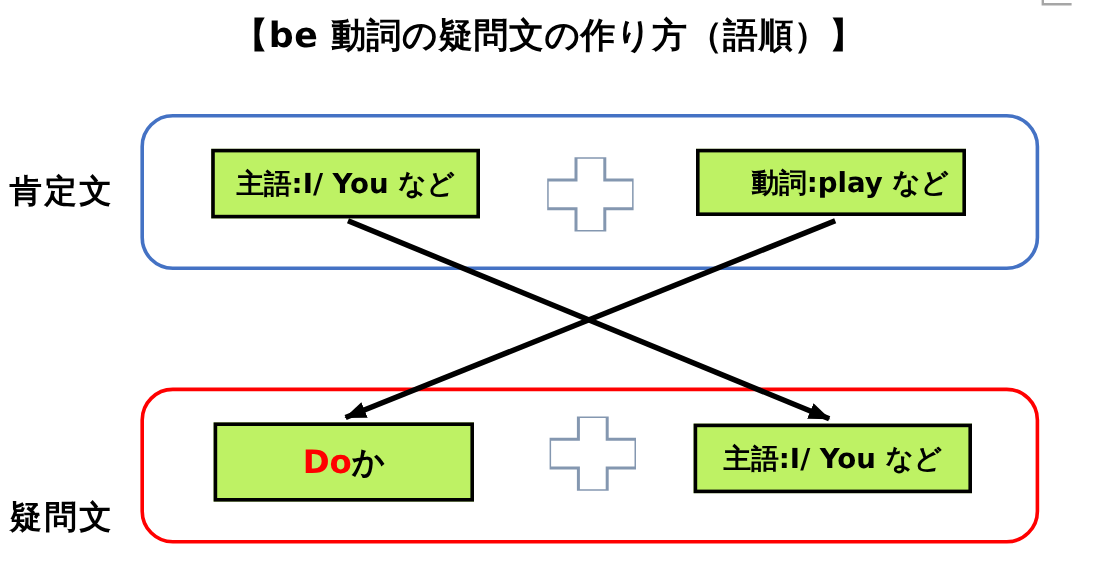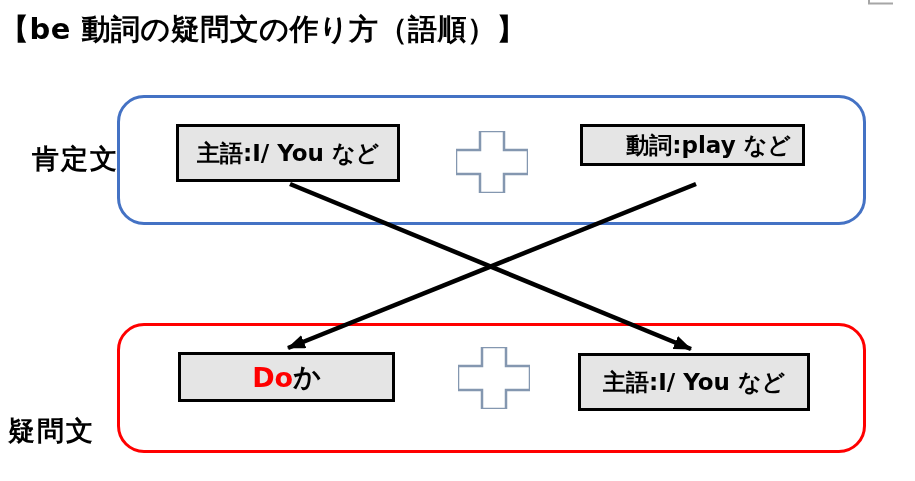--- a/index.html
+++ b/index.html
@@ -2,45 +2,45 @@
 <html><head>
 <meta charset="utf-8">
 <style>
   html,body { margin:0; padding:0; background:#ffffff; }
   .canvas {
     position:relative; width:915px; height:481px; background:#ffffff;
     font-family:"DejaVu Sans", sans-serif; overflow:hidden;
   }
   .title {
     position:absolute; top:10px; left:0; width:100%;
-    font-size:29px; font-weight:bold; color:#000;
+    text-align:center; font-size:29px; font-weight:bold; color:#000;
     letter-spacing:0.5px;
   }
   .row-label {
     position:absolute; left:8px; font-size:27px; font-weight:bold; color:#000;
     letter-spacing:2px;
   }
-  .row-label.affirmative { top:141px;margin-left:24px; }
+  .row-label.affirmative { top:141px; }
   .row-label.question    { top:369px;margin-top:44px; }
 
   .group {
     position:absolute; left:117px; width:749px; height:130px;
     border-radius:27px; box-sizing:border-box; background:transparent;
   }
   .group.blue { top:95px;  border:3px solid #4472C4; }
   .group.red  { top:323px; border:3px solid #FF0000; }
 
   .box {
-    position:absolute; box-sizing:border-box; background:#e5e5e5;
+    position:absolute; box-sizing:border-box; background:#bef264;
     border:3px solid #000; display:flex; align-items:center; justify-content:center;
     font-size:23px; font-weight:600; color:#000; white-space:nowrap;
   }
   .box.subject-top    { left:176px; top:124px; width:224px; height:58px; }
-  .box.verb-top       { left:580px; top:124px; width:225px; height:42px;padding-left:32px; }
-  .box.do-does        { left:178px; top:352px; width:217px; height:50px; font-size:27px; font-weight:bold; }
+  .box.verb-top       { left:580px; top:124px; width:225px; height:56px;padding-left:32px; }
+  .box.do-does        { left:178px; top:352px; width:217px; height:66px; font-size:27px; font-weight:bold; }
   .box.subject-bottom { left:578px; top:353px; width:232px; height:58px; }
 
   .red-text { color:#FF0000; }
 
   .plus { position:absolute; }
   .plus.top    { left:456px; top:131px; }
   .plus.bottom { left:458px; top:347px; }
 
   .overlay {
     position:absolute; left:0; top:0; width:915px; height:481px;

